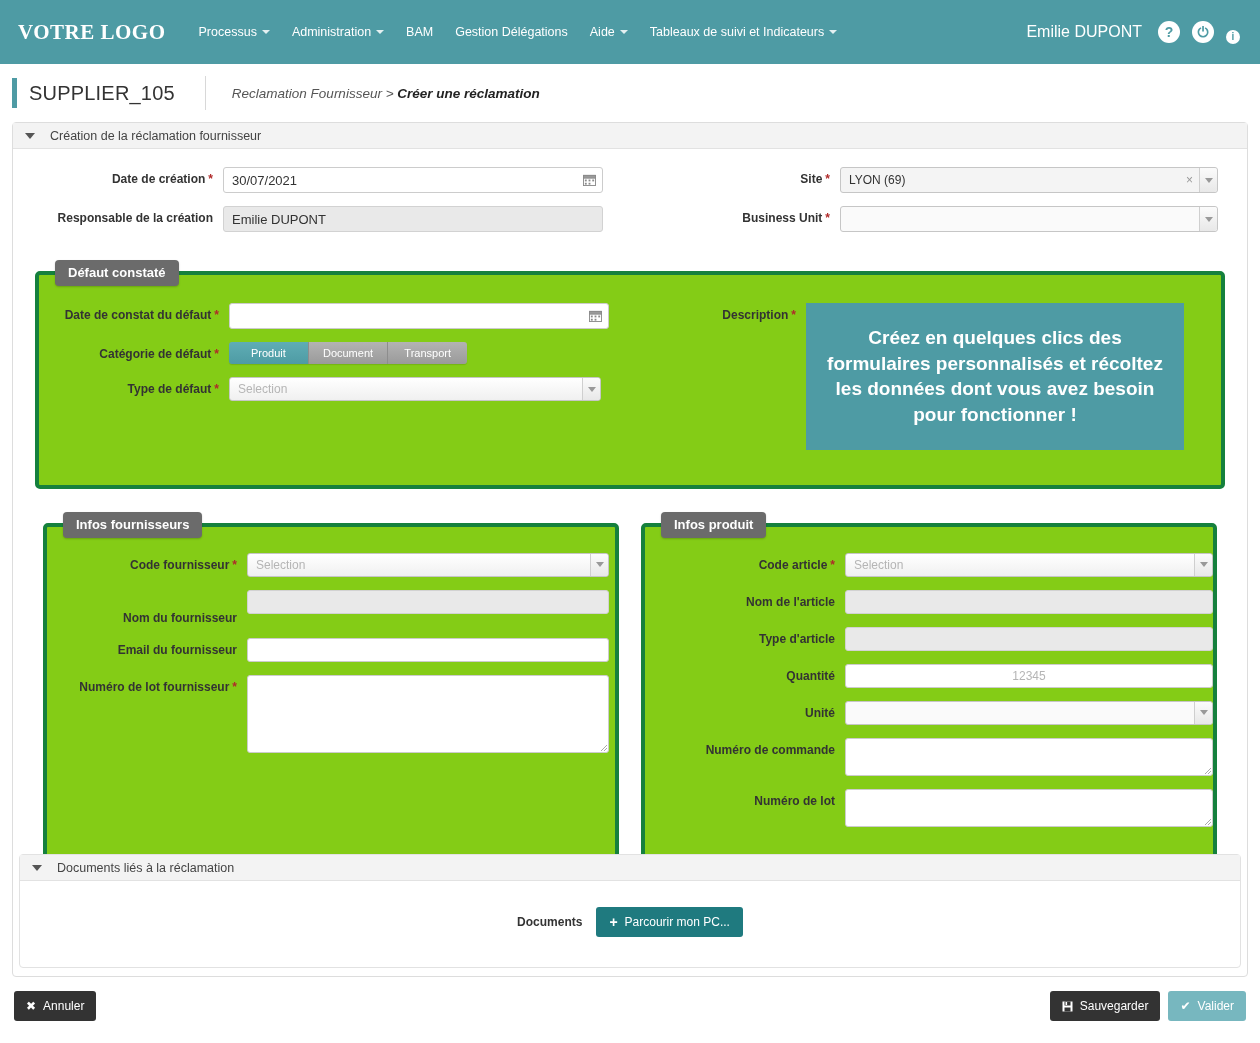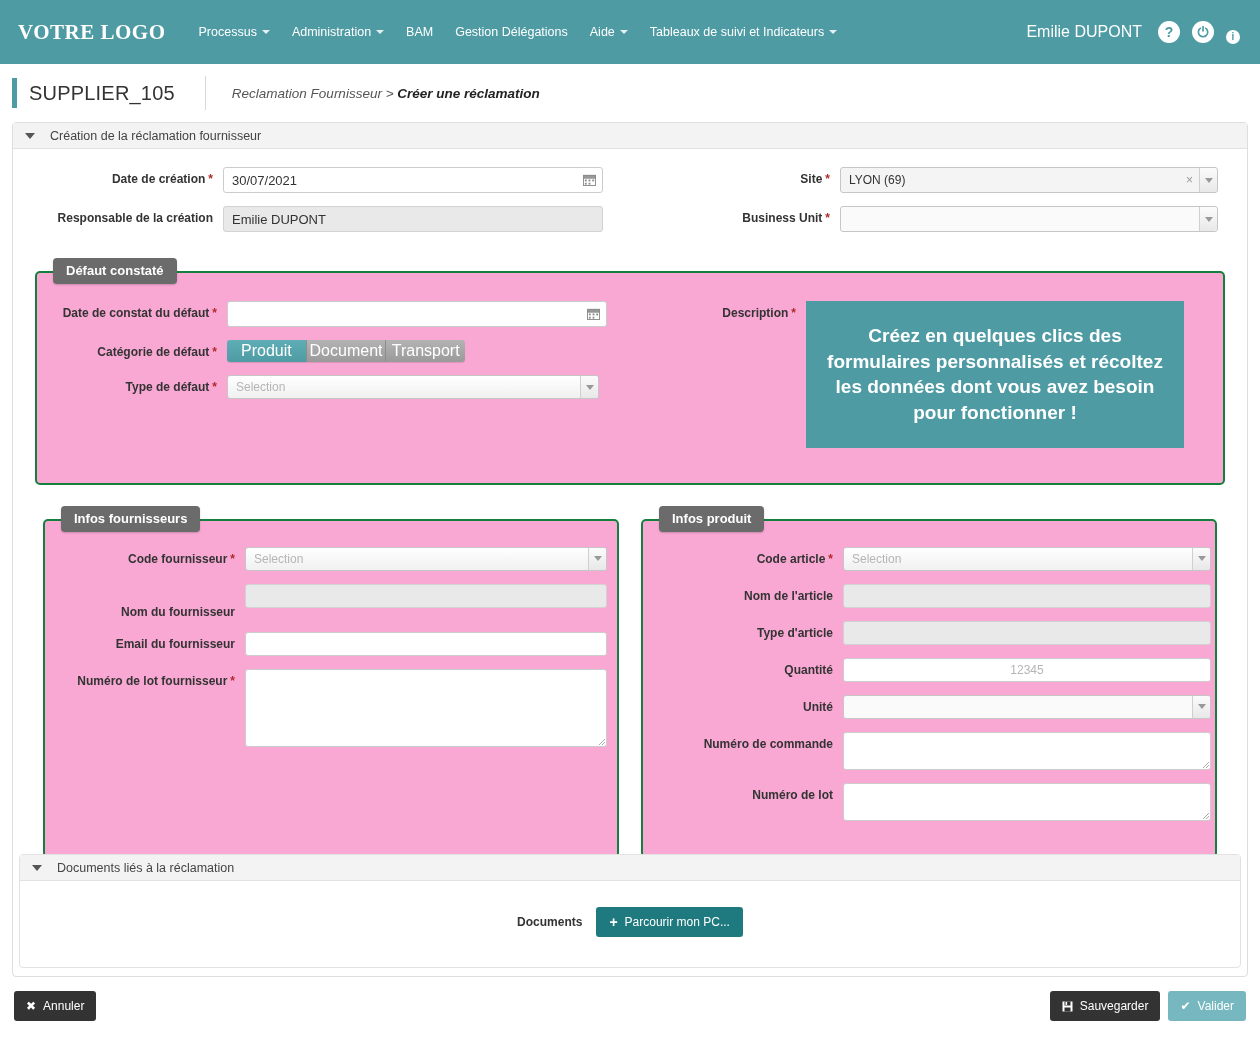--- a/index.html
+++ b/index.html
@@ -250,25 +250,25 @@
   .ta-grip {
     position: absolute;
     right: 1px; bottom: 1px;
     width: 9px; height: 9px;
     pointer-events: none;
   }
   .ta-wrap { position: relative; }
 
   
   .fset {
-    border: 2px solid #15803d;
+    border: 4px solid #15803d;
     border-radius: 5px;
     margin: 0 22px;
     position: relative;
-    background: #f9a8d4;
+    background: #84cc16;
   }
   .fset-legend {
     position: absolute;
     top: -15px; left: 16px;
     background: #6b6b6b;
     color: #ffffff;
     font-size: 13px;
     font-weight: bold;
     padding: 5px 13px 6px 13px;
     border-radius: 4px;
@@ -282,21 +282,21 @@
     border-radius: 3px;
     overflow: hidden;
     box-shadow: 0 1px 1px rgba(0,0,0,.12);
     width: 238px;
   }
   .seg-btn {
     flex: 1;
     height: 22px;
     background: linear-gradient(#b3b3b3, #9a9a9a);
     color: #ffffff;
-    font-size: 16px;
+    font-size: 11px;
     display: flex; align-items: center; justify-content: center;
     border-right: 1px solid #8d8d8d;
     cursor: pointer;
     white-space: nowrap;
   }
   .seg-btn:last-child { border-right: none; }
   .seg-btn.active {
     background: #5aa8b0;
     background: linear-gradient(#5fadb5, #4e9ba4);
   }

